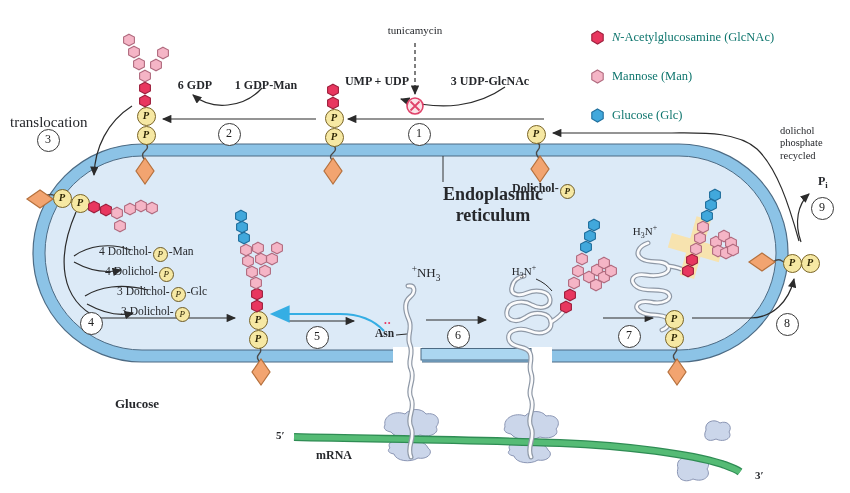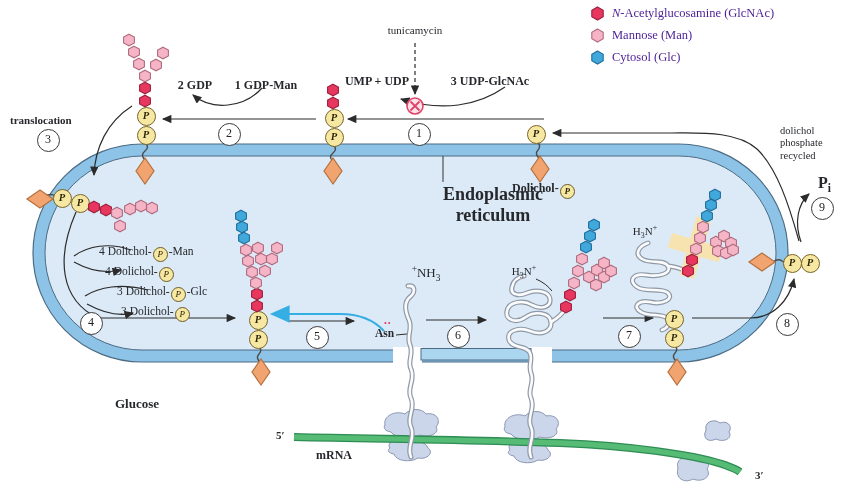--- a/index.html
+++ b/index.html
@@ -16,21 +16,21 @@
          font-style:italic;vertical-align:-2px;margin:0 1px;color:#2e2607;}
   .step{position:absolute;z-index:7;width:21px;height:21px;border:1.2px solid #3a3a3a;
         border-radius:50%;background:#fff;font-size:12px;text-align:center;line-height:19px;
         color:#222;}
   .pcircle{position:absolute;z-index:5;width:17px;height:17px;border:1.2px solid #7A6526;
            border-radius:50%;background:#F6E8A3;font-style:italic;font-size:10.5px;
            text-align:center;line-height:15px;color:#2e2607;font-weight:bold;}
   .sugar{position:absolute;z-index:5;}
   .diamond{position:absolute;z-index:4;}
   #legend{position:absolute;left:590px;top:6px;z-index:6;}
-  .legrow{display:flex;align-items:center;margin-bottom:7px;font-size:12.5px;color:#4c1d95;}
+  .legrow{display:flex;align-items:center;margin-bottom:7px;font-size:12.5px;color:#0f766e;margin-top:24px;}
   .legrow svg{margin-right:7px;flex:0 0 auto;}
 </style>
 </head>
 <body>
 
 <div id="canvas">
 
 <svg id="art" width="850" height="493" viewBox="0 0 850 493">
   <defs>
     <marker id="ah" viewBox="0 0 10 8" refX="8" refY="4" markerWidth="9" markerHeight="7" orient="auto-start-reverse">
@@ -124,31 +124,31 @@
     <path d="M 45 196 q 6 -3 10 0 q 5 4 9 2"></path>
     <path d="M 258 346 q 5 4 1 8 q -4 4 2 9"></path>
     <path d="M 674 345 q 5 4 1 8 q -4 4 2 9"></path>
     <path d="M 773 262 q 5 -4 9 -1 q 4 3 8 1"></path>
   </g>
 </svg>
 
 <div class="lbl ctr" style="left:415px;top:24px;font-size:11px;">tunicamycin</div>
 <div class="lbl ctr bold" style="left:377px;top:74px;font-size:12px;">UMP + UDP</div>
 <div class="lbl ctr bold" style="left:490px;top:74px;font-size:12px;">3 UDP-GlcNAc</div>
-<div class="lbl ctr bold" style="left:195px;top:78px;font-size:12px;">2 GDP</div>
+<div class="lbl ctr bold" style="left:195px;top:78px;font-size:12px;">6 GDP</div>
 <div class="lbl ctr bold" style="left:266px;top:78px;font-size:12px;">1 GDP-Man</div>
-<div class="lbl" style="left:10px;top:114px;font-size:11px;font-weight:bold;">translocation</div>
+<div class="lbl" style="left:10px;top:114px;font-size:15px;">translocation</div>
 <div class="lbl" style="left:99px;top:245px;font-size:11.5px;">4 Dolichol-<span class="circp">P</span>-Man</div>
 <div class="lbl" style="left:105px;top:265px;font-size:11.5px;">4 Dolichol-<span class="circp">P</span></div>
 <div class="lbl" style="left:117px;top:285px;font-size:11.5px;">3 Dolichol-<span class="circp">P</span>-Glc</div>
 <div class="lbl" style="left:121px;top:305px;font-size:11.5px;">3 Dolichol-<span class="circp">P</span></div>
 <div class="lbl ctr bold" style="left:449px;top:184px;font-size:18px;margin-left:44px;">Endoplasmic<br>reticulum</div>
 <div class="lbl bold" style="left:512px;top:181px;font-size:12px;">Dolichol-<span class="circp">P</span></div>
 <div class="lbl" style="left:780px;top:125px;font-size:10.5px;">dolichol<br>phosphate<br>recycled</div>
-<div class="lbl bold" style="left:818px;top:174px;font-size:16px;">P<sub>i</sub></div>
+<div class="lbl bold" style="left:818px;top:174px;font-size:12px;">P<sub>i</sub></div>
 <div class="lbl ctr" style="left:426px;top:264px;font-size:13px;"><sup>+</sup>NH<sub>3</sub></div>
 <div class="lbl ctr" style="left:524px;top:263px;font-size:11px;">H<sub>3</sub>N<sup>+</sup></div>
 <div class="lbl ctr" style="left:645px;top:223px;font-size:11px;">H<sub>3</sub>N<sup>+</sup></div>
 <div class="lbl bold" style="left:375px;top:327px;font-size:11.5px;">Asn</div>
 <div class="lbl" style="left:384px;top:319px;font-size:8px;letter-spacing:1px;color:#E8375F;">••</div>
 <div class="lbl bold" style="left:115px;top:396px;font-size:13px;">Glucose</div>
 <div class="lbl bold" style="left:276px;top:429px;font-size:11px;">5′</div>
 <div class="lbl bold" style="left:316px;top:448px;font-size:12px;">mRNA</div>
 <div class="lbl bold" style="left:755px;top:469px;font-size:11px;">3′</div>
 
@@ -162,21 +162,21 @@
       <div class="legrow">
         <svg width="15" height="15">
           <polygon points="7.5,1 13.2,4.2 13.2,10.8 7.5,14 1.8,10.8 1.8,4.2" fill="#F5B5C6" stroke="#B06A7E" stroke-width="1.1"></polygon>
         </svg>
         <span>Mannose (Man)</span>
       </div>
       <div class="legrow">
         <svg width="15" height="15">
           <polygon points="7.5,1 13.2,4.2 13.2,10.8 7.5,14 1.8,10.8 1.8,4.2" fill="#41A8DC" stroke="#1F6E9C" stroke-width="1.1"></polygon>
         </svg>
-        <span>Cytosol (Glc)</span>
+        <span>Glucose (Glc)</span>
       </div>
     </div>
 <div id="gen">
       <div class="pcircle" style="left:324.5px;top:108.5px;">P</div>
       <div class="pcircle" style="left:324.5px;top:127.5px;">P</div>
       <div class="sugar" style="left:326px;top:96px;"><svg width="14" height="14">
           <polygon points="7,1.2 12.4,4.1 12.4,9.9 7,12.8 1.6,9.9 1.6,4.1" fill="#E8375F" stroke="#9C1F3C" stroke-width="1.1"></polygon>
         </svg></div>
       <div class="sugar" style="left:326px;top:83px;"><svg width="14" height="14">
           <polygon points="7,1.2 12.4,4.1 12.4,9.9 7,12.8 1.6,9.9 1.6,4.1" fill="#E8375F" stroke="#9C1F3C" stroke-width="1.1"></polygon>

